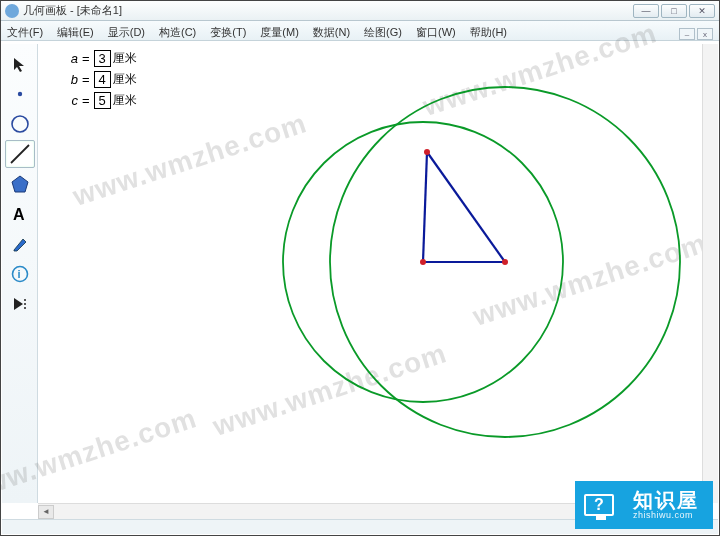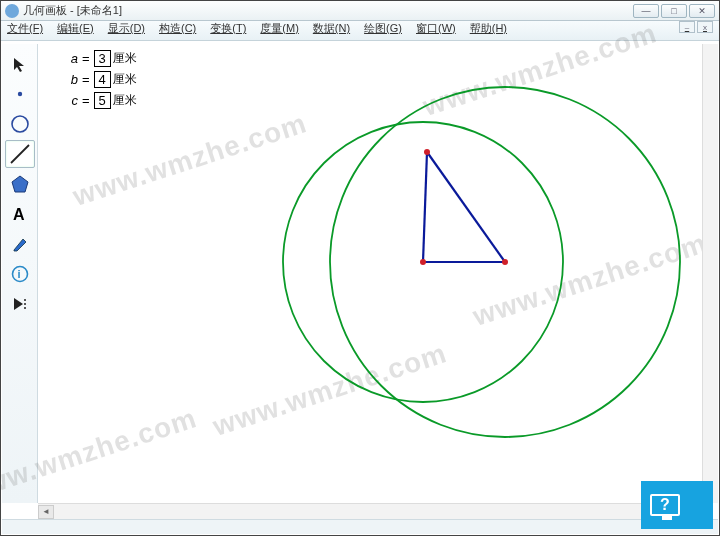--- a/index.html
+++ b/index.html
@@ -5,21 +5,21 @@
   * { box-sizing: border-box; margin: 0; padding: 0; font-family: "Microsoft YaHei", sans-serif; }
   body { background: #fff; width: 720px; height: 536px; position: relative; overflow: hidden; border: 1px solid #444; }
 
   
   .titlebar { height: 20px; background: linear-gradient(#fdfefe,#eaf1f4); border-bottom: 1px solid #b8c7cf; display:flex; align-items:center; padding:0 4px; font-size:11px; color:#333; }
   .titlebar .icon { width:14px; height:14px; margin-right:4px; display:inline-block; background:#6fa8dc; border-radius:50%; }
   .winbtns { margin-left:auto; display:flex; gap:2px; }
   .winbtn { width:26px; height:14px; border:1px solid #9fb5c1; background:linear-gradient(#fdfefe,#e3ecf1); font-size:9px; display:flex; align-items:center; justify-content:center; color:#556; border-radius:2px; cursor:default;}
   
   
-  .menubar { height:20px; background:linear-gradient(#f7fbfd,#e8f1f5); border-bottom:1px solid #c5d3da; display:flex; align-items:flex-start; padding:0 6px; font-size:11px; color:#333;text-decoration:underline; }
+  .menubar { height:20px; background:linear-gradient(#f7fbfd,#e8f1f5); border-bottom:1px solid #c5d3da; display:flex; align-items:flex-end; padding:0 6px; font-size:11px; color:#333; }
   .menubar span { margin-right:14px; cursor:default;}
   .docctrl { margin-left:auto; display:flex; gap:2px;}
   .docbtn { width:16px; height:12px; border:1px solid #b0c0ca; font-size:8px; display:flex; align-items:center; justify-content:center; background:#f0f6f9; color:#667; }
 
   
   .workarea { position:absolute; top:43px; bottom:32px; left:1px; right:1px; display:flex; background:#fff; }
   .toolbar { width:36px; background:linear-gradient(#fbfdfe,#eef4f7); border-right:1px solid #cfdbE1; display:flex; flex-direction:column; align-items:center; padding-top:6px; gap:2px;}
   .tool { width:30px; height:28px; display:flex; align-items:center; justify-content:center; border-radius:2px; cursor:default;}
   .tool.sel { background:#fff; border:1px solid #a8bcc7; box-shadow:inset 0 0 2px #cfd; }
   .tool svg { overflow:visible; }
@@ -185,13 +185,17 @@
   <div class="track"></div>
   <div class="arrow">||||</div>
   <div class="arrow">►</div>
 </div>
 <div class="tabstrip"></div>
 
 <div class="brand">
   <div class="sq">
     <div class="moni">?</div>
   </div>
+  <div class="txt">
+    <div class="cn">知识屋</div>
+    <div class="en">zhishiwu.com</div>
+  </div>
 </div>
 
 </body></html>

